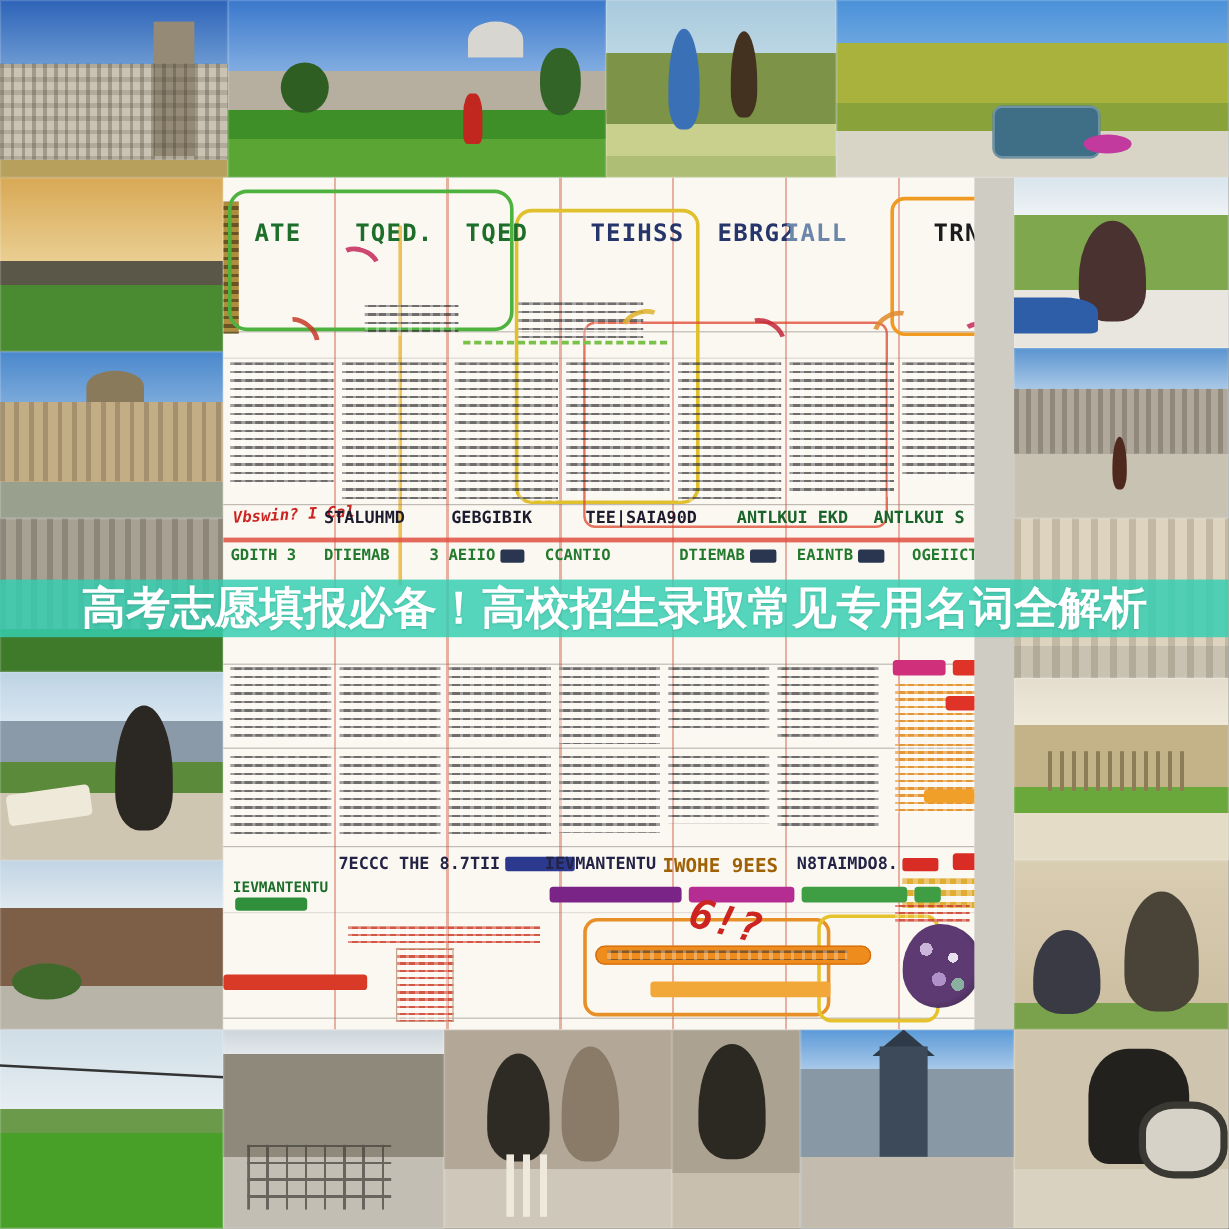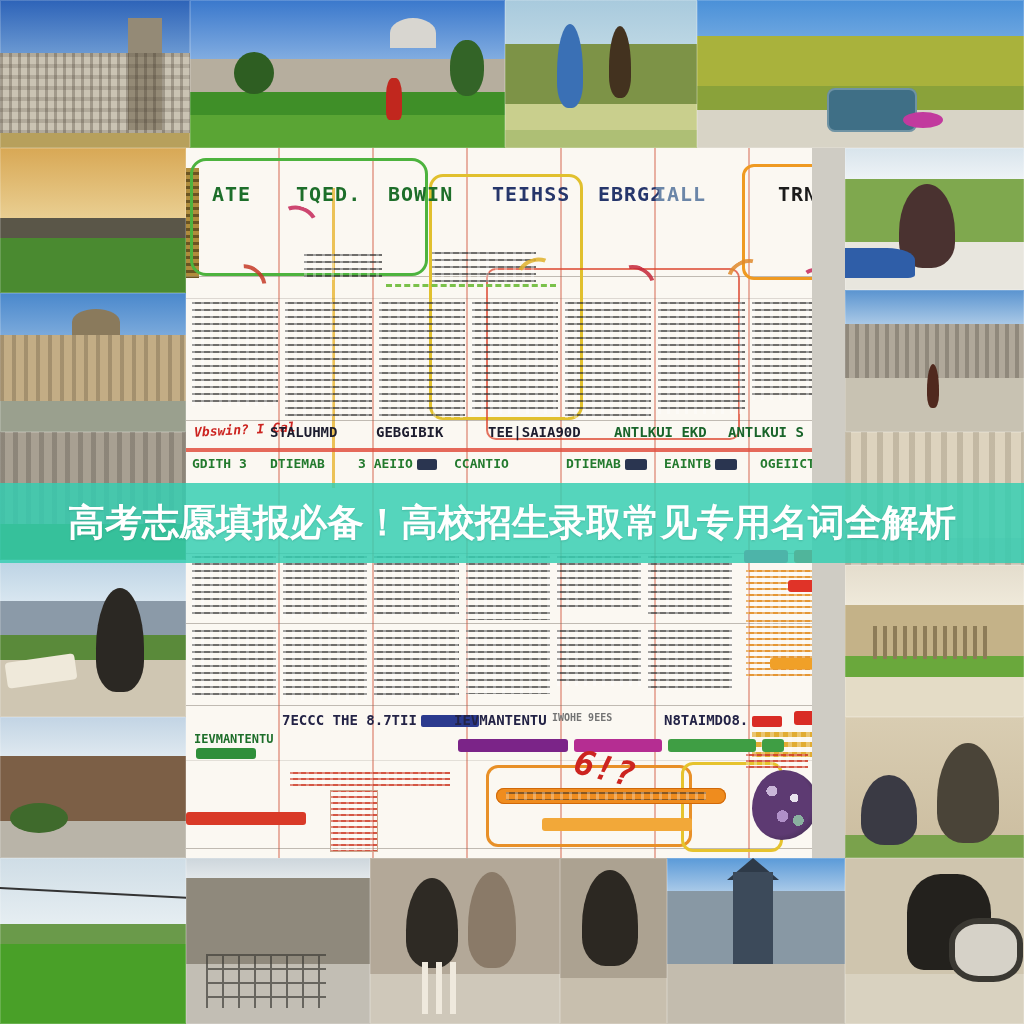--- a/index.html
+++ b/index.html
@@ -186,21 +186,21 @@
 
   .blob{position:absolute;left:566px;top:622px;width:66px;height:70px;
     border-radius:48% 52% 55% 45%/55% 48% 52% 45%;
     background:radial-gradient(circle at 30% 30%,#c9b6d8 0 8%,transparent 8%),
        radial-gradient(circle at 64% 40%,#e8e2ee 0 7%,transparent 7%),
        radial-gradient(circle at 46% 66%,#b090c8 0 10%,transparent 10%),
        radial-gradient(circle at 70% 72%,#8ab0a0 0 8%,transparent 8%),
        radial-gradient(circle at 40% 45%,#5d3a72 0 60%,#2e2238 100%);}
 
   
-  .banner{position:absolute;left:0;top:483px;width:1024px;height:80px;
+  .banner{position:absolute;left:0;top:483px;width:1024px;height:48px;
     background:rgba(52,206,178,.84);z-index:5;display:flex;align-items:center;justify-content:center;}
   .banner .title{color:#ffffff;font-weight:bold;font-size:37px;letter-spacing:0;
     text-shadow:0 1px 2px rgba(0,70,60,.18);white-space:nowrap;}
 </style>
 </head>
 <body>
 
 <div id="app">
 
   <div class="tile t-cathedral">
@@ -297,21 +297,21 @@
 
     <div class="box green"></div>
     <div class="box yellow"></div>
     <div class="box orangeTop"></div>
     <div class="box redThin"></div>
     <div class="box orangeBottom"></div>
     <div class="box yellowBottom"></div>
 
     <span class="hdr c-green" style="left:26px">ATE</span>
     <span class="hdr c-green" style="left:110px">TQED.</span>
-    <span class="hdr c-green" style="left:202px">BOWIN</span>
+    <span class="hdr c-green" style="left:202px">TQED</span>
     <span class="hdr c-navy" style="left:306px">TEIHSS</span>
     <span class="hdr c-navy" style="left:412px">EBRG2</span>
     <span class="hdr c-steel" style="left:468px">IALL</span>
     <span class="hdr c-black" style="left:592px">TRN</span>
 
     <div class="gib" style="left:118px;top:106px;width:78px;height:26px"></div>
     <div class="gib" style="left:246px;top:104px;width:104px;height:30px"></div>
     <div style="position:absolute;left:200px;top:136px;width:170px;border-top:3px dashed #7ac14a"></div>
 
     <div class="arc" style="left:92px;top:58px;border-bottom-color:#c5285a;transform:rotate(200deg)"></div>
@@ -366,21 +366,21 @@
     <div class="bar" style="left:558px;top:402px;width:44px;height:13px;background:#cf2f7b"></div>
     <div class="bar" style="left:608px;top:402px;width:44px;height:13px;background:#e03328"></div>
     <div class="gib orange" style="left:560px;top:422px;width:90px;height:44px"></div>
     <div class="bar" style="left:602px;top:432px;width:48px;height:12px;background:#e03328"></div>
     <div class="gib orange" style="left:560px;top:472px;width:92px;height:58px"></div>
     <div class="bar" style="left:584px;top:510px;width:64px;height:11px;background:#f0a028"></div>
     <div class="gib yellow" style="left:566px;top:584px;width:86px;height:26px"></div>
 
     <span class="lbl" style="left:96px;top:564px;font-size:14px;color:#232346"><span>7ECCC THE 8.7TII</span><span class="badge" style="width:58px;height:12px;background:#2b3a8e;margin-left:4px"></span></span>
     <span class="lbl" style="left:268px;top:564px;font-size:14px;color:#232346">IEVMANTENTU</span>
-    <span class="lbl" style="left:366px;top:564px;font-size:10px;color:#737373">IWOHE 9EES</span>
+    <span class="lbl" style="left:366px;top:564px;font-size:16px;color:#a16207">IWOHE 9EES</span>
     <span class="lbl" style="left:478px;top:564px;font-size:14px;color:#232346"><span>N8TAIMDO8.</span><span class="badge" style="width:30px;height:11px;background:#d92c25;margin-left:4px"></span></span>
     <div class="bar" style="left:608px;top:563px;width:48px;height:14px;background:#d92c25"></div>
 
     <span class="lbl" style="left:8px;top:584px;font-size:12px;color:#1d6e2a">IEVMANTENTU</span>
     <div class="bar" style="left:10px;top:600px;width:60px;height:11px;background:#2f8f3a"></div>
     <div class="bar" style="left:272px;top:591px;width:110px;height:13px;background:#7b2488"></div>
     <div class="bar" style="left:388px;top:591px;width:88px;height:13px;background:#b52d92"></div>
     <div class="bar" style="left:482px;top:591px;width:88px;height:13px;background:#3f9e44"></div>
     <div class="bar" style="left:576px;top:591px;width:22px;height:13px;background:#3f9e44"></div>
 

